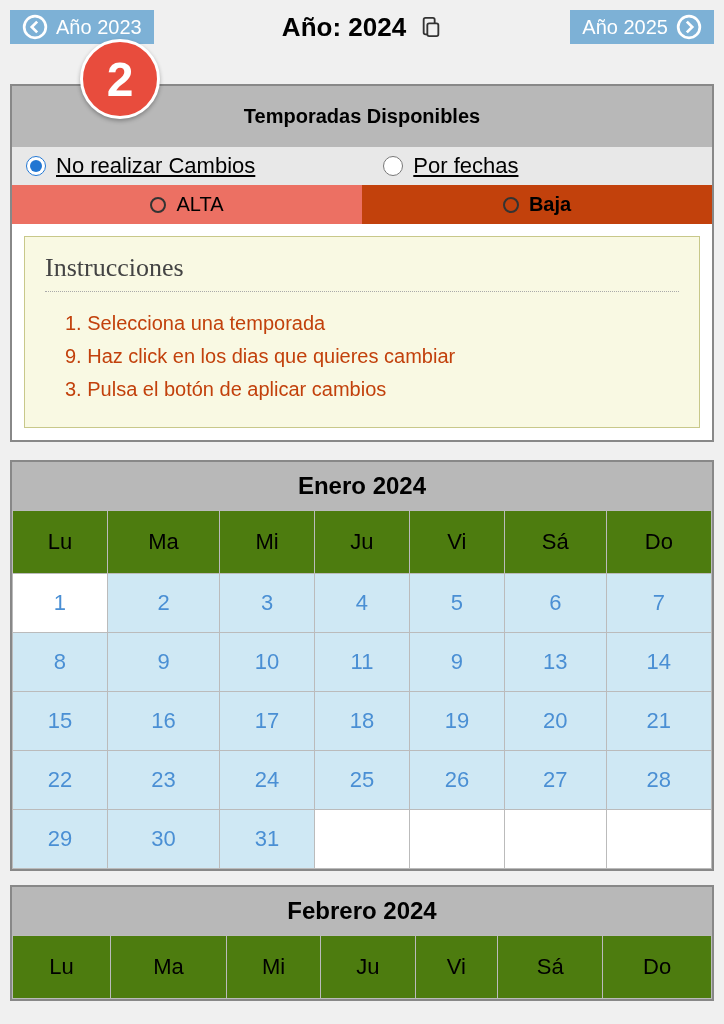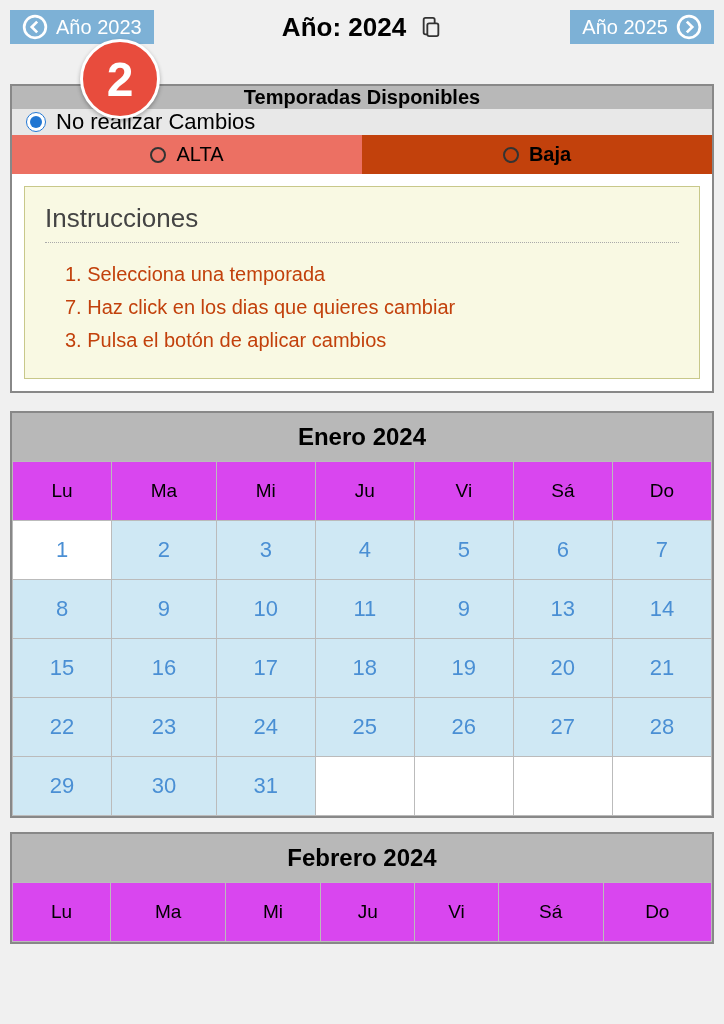--- a/index.html
+++ b/index.html
@@ -8,41 +8,41 @@
 .year-nav { display: flex; align-items: center; justify-content: space-between; margin-bottom: 40px; }
 .year-btn { background: #7db1d6; color: #fff; font-size: 20px; padding: 4px 12px; display: flex; align-items: center; gap: 8px; cursor: pointer; }
 .year-btn svg { width: 26px; height: 26px; }
 .year-center { display: flex; align-items: center; gap: 14px; font-size: 26px; font-weight: bold; }
 .copy-icon { width: 22px; height: 22px; cursor: pointer; }
 
 .badge-wrap { position: relative; }
 .badge { position: absolute; top: -45px; left: 70px; width: 80px; height: 80px; border-radius: 50%; background: #e84c3d; color: #fff; font-size: 48px; font-weight: bold; display: flex; align-items: center; justify-content: center; border: 3px solid #fff; box-shadow: 0 2px 4px rgba(0,0,0,0.3); z-index: 10; }
 
 .panel { border: 2px solid #888; background: #fff; margin-bottom: 18px; }
-.panel-header { background: #b8b8b8; text-align: center; font-weight: bold; font-size: 20px; padding: 0; }
+.panel-header { background: #b8b8b8; text-align: center; font-weight: bold; font-size: 20px; padding: 19px; }
 
-.radio-row { display: flex; background: #e8e8e8; padding: 0 14px; gap: 48px; font-size: 22px; }
+.radio-row { display: flex; background: #e8e8e8; padding: 6px 14px; gap: 48px; font-size: 22px; text-decoration: underline; }
 .radio-row label { display: flex; align-items: center; gap: 10px; cursor: pointer; }
 .radio-row input { width: 20px; height: 20px; accent-color: #2176d2; }
 
 .season-row { display: flex; }
 .season-half { flex: 1; text-align: left; padding: 8px; font-size: 20px; display: flex; align-items: center; justify-content: center; gap: 10px; cursor: pointer; }
 .season-alta { background: #ec7063; color: #000; }
 .season-baja { background: #c2410c; color: #000; font-weight: bold; }
 .radio-circle { width: 16px; height: 16px; border: 2px solid #333; border-radius: 50%; display: inline-block; }
 
 .instructions { background: #f9f9e3; border: 1px solid #c8c88a; margin: 12px; padding: 16px 20px; }
-.instructions h3 { font-size: 26px; font-weight: normal; color: #444; border-bottom: 1px dotted #aaa; padding-bottom: 8px; margin-bottom: 20px; font-family: Liberation Sans, sans-serif; }
+.instructions h3 { font-size: 26px; font-weight: normal; color: #444; border-bottom: 1px dotted #aaa; padding-bottom: 8px; margin-bottom: 20px; font-family: Liberation Serif, serif; }
 .instructions ol { list-style: none; padding-left: 20px; color: #c2410c; font-size: 20px; }
 .instructions li { margin: 10px 0; }
 
 .calendar { border: 2px solid #888; background: #fff; margin-bottom: 14px; }
 .cal-header { background: #b8b8b8; text-align: center; font-weight: bold; font-size: 24px; padding: 10px; }
 .cal-table { width: 100%; border-collapse: collapse; }
-.cal-table th { background: #d946ef; padding: 18px 4px; font-size: 19px; font-weight: normal; border: 1px solid #bbb; }
+.cal-table th { background: #4d7c0f; padding: 18px 4px; font-size: 22px; font-weight: normal; border: 1px solid #bbb; }
 .cal-table td { border: 1px solid #bbb; padding: 16px 4px; text-align: center; font-size: 22px; color: #4a8fd4; background: #cfe8f4; cursor: pointer; }
 .cal-table td.white { background: #fff; }
 .cal-table td.empty { background: #fff; cursor: default; }
 </style>
 </head>
 <body>
 
 <div class="year-nav">
   <div class="year-btn">
     <svg viewBox="0 0 24 24" fill="none" stroke="#fff" stroke-width="2.5">
@@ -70,36 +70,40 @@
 <div class="badge-wrap">
   <div class="badge">2</div>
 
   <div class="panel">
     <div class="panel-header">Temporadas Disponibles</div>
     <div class="radio-row">
       <label>
         <input type="radio" name="mode" checked="" style="">
         <span>No realizar Cambios</span>
       </label>
+      <label style="margin-left:80px;">
+        <input type="radio" name="mode" style="">
+        <span>Por fechas</span>
+      </label>
     </div>
     <div class="season-row">
       <div class="season-half season-alta">
         <span class="radio-circle"></span>
         <span>ALTA</span>
       </div>
       <div class="season-half season-baja">
         <span class="radio-circle"></span>
         <span>Baja</span>
       </div>
     </div>
     <div class="instructions">
       <h3>Instrucciones</h3>
       <ol>
         <li>1. Selecciona una temporada</li>
-        <li>7. Haz click en los dias que quieres cambiar</li>
+        <li>9. Haz click en los dias que quieres cambiar</li>
         <li>3. Pulsa el botón de aplicar cambios</li>
       </ol>
     </div>
   </div>
 </div>
 
 <div class="calendar">
   <div class="cal-header">Enero 2024</div>
   <table class="cal-table">
     <tbody>

